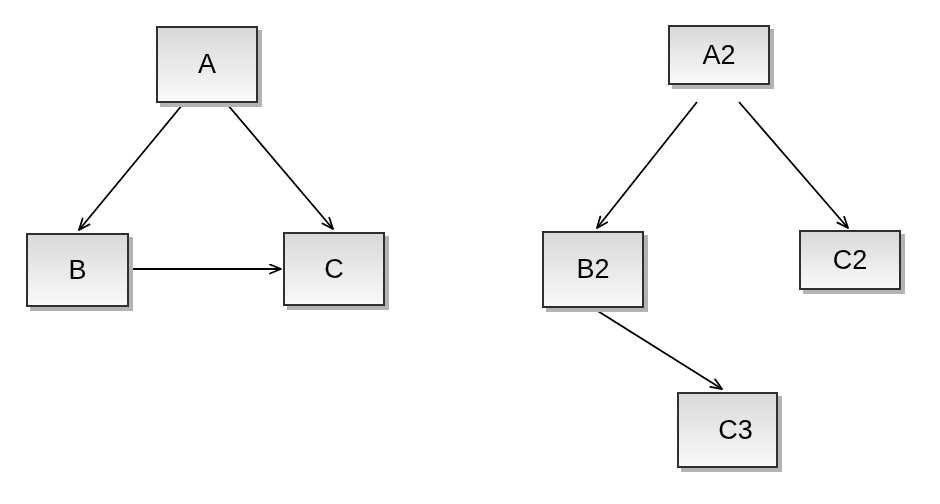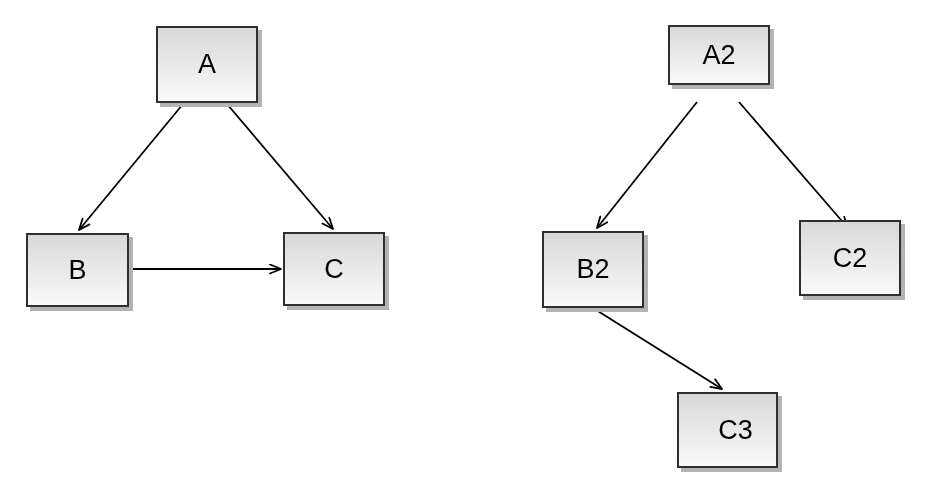--- a/index.html
+++ b/index.html
@@ -67,20 +67,20 @@
       </div>
       <div class="node" style="left: 283px; top: 232px; width: 102px; height: 74px;">
         <span class="node-label">C</span>
       </div>
       <div class="node" style="left: 668px; top: 25px; width: 102px; height: 60px;">
         <span class="node-label">A2</span>
       </div>
       <div class="node" style="left: 542px; top: 231px; width: 102px; height: 77px;">
         <span class="node-label">B2</span>
       </div>
-      <div class="node" style="left: 799px; top: 220px; width: 102px; height: 76px;">
+      <div class="node" style="left: 799px; top: 230px; width: 102px; height: 60px;">
         <span class="node-label">C2</span>
       </div>
       <div class="node" style="left: 677px; top: 392px; width: 101px; height: 76px; padding-left: 16px;">
         <span class="node-label">C3</span>
       </div>
     </div>
 </div>
 
 </body></html>

